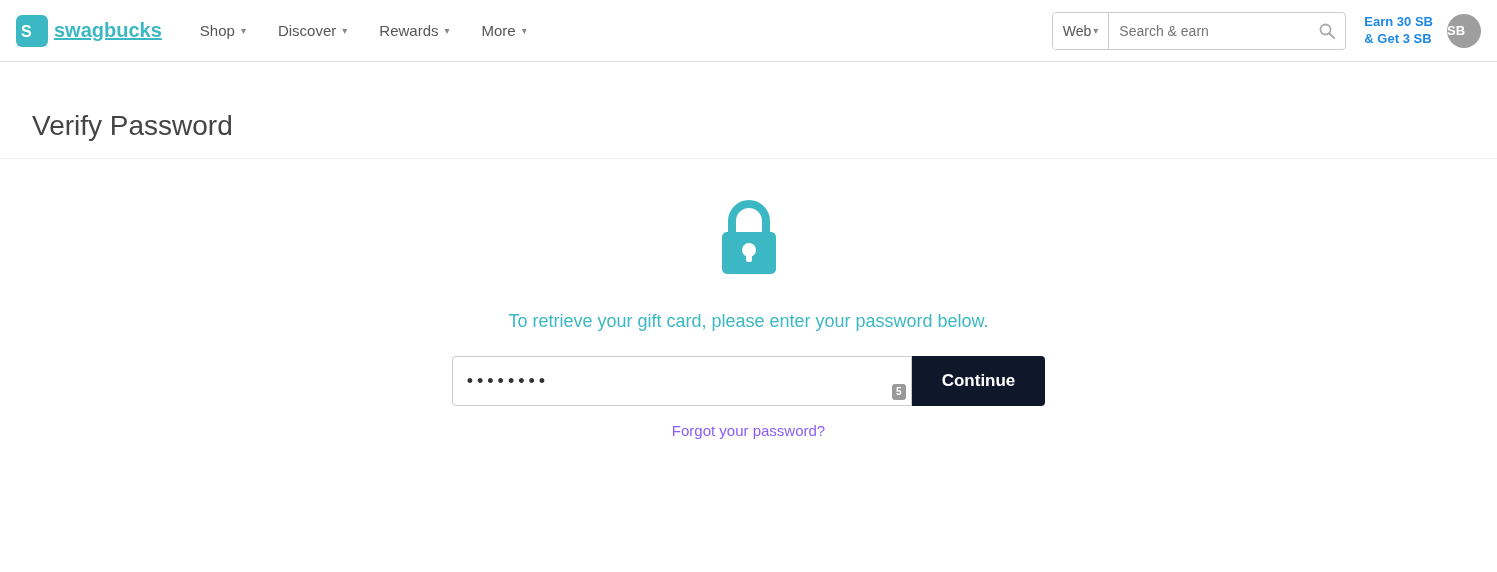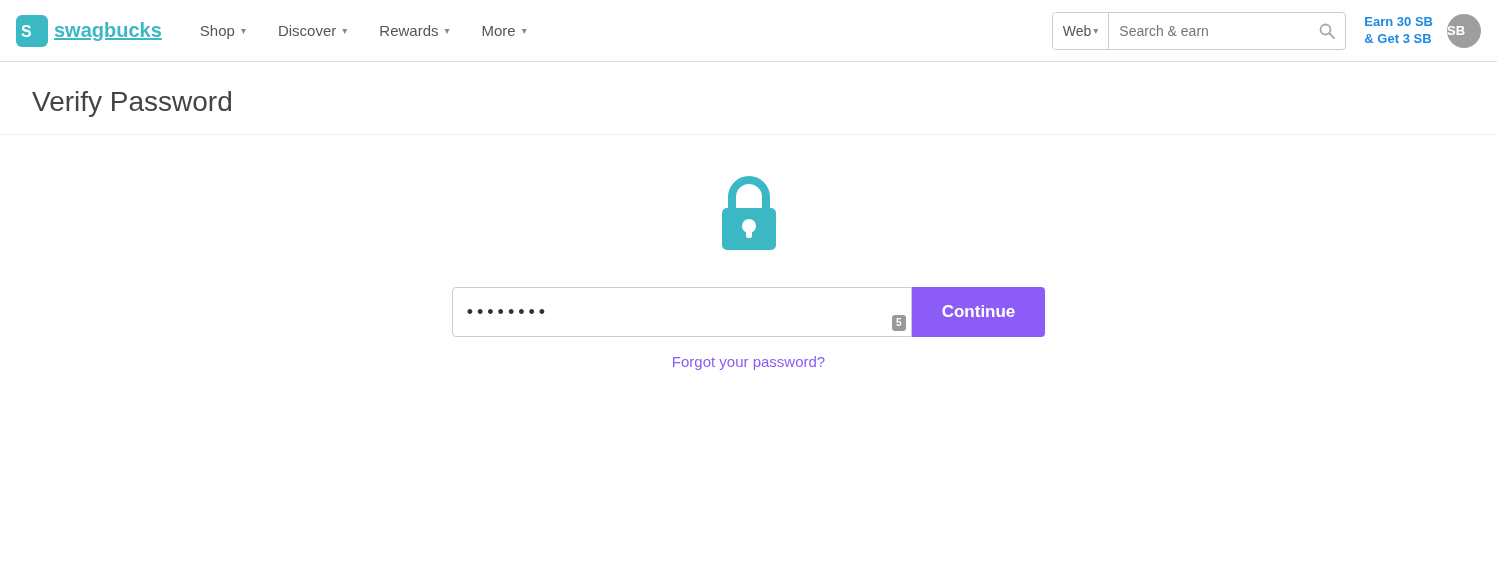--- a/index.html
+++ b/index.html
@@ -114,20 +114,21 @@
 
     
     .page-header {
       padding: 24px 32px 16px;
       border-bottom: 1px solid #eee;
     }
     .page-title {
       font-size: 28px;
       font-weight: 300;
       color: #444;
+      margin-top: 24px;
     }
 
     
     .main-content {
       display: flex;
       flex-direction: column;
       align-items: center;
       padding: 40px 20px 20px;
     }
 
@@ -176,21 +177,21 @@
       color: #fff;
       font-size: 10px;
       font-weight: bold;
       border-radius: 3px;
       padding: 1px 4px;
       line-height: 14px;
     }
     .continue-btn {
       height: 50px;
       padding: 0 30px;
-      background: #8b5cf6;
+      background: #0f172a;
       color: #fff;
       font-size: 17px;
       font-weight: bold;
       border: none;
       border-radius: 0 4px 4px 0;
       cursor: pointer;
       white-space: nowrap;
     }
 
     
@@ -270,20 +271,21 @@
       <path d="M18 34V22C18 12.6 25.6 5 35 5C44.4 5 52 12.6 52 22V34" stroke="#3bb8c3" stroke-width="8" stroke-linecap="round" fill="none"></path>
 
       <rect x="8" y="33" width="54" height="42" rx="5" fill="#3bb8c3"></rect>
 
       <circle cx="35" cy="51" r="7" fill="white"></circle>
 
       <rect x="32" y="54" width="6" height="9" rx="2" fill="white"></rect>
     </svg>
   </div>
 
+  <p class="verify-message">To retrieve your gift card, please enter your password below.</p>
 
   <div class="form-row">
     <div class="password-input-wrap">
       <input class="password-input" type="password" value="••••••••" style="">
       <span class="password-badge">5</span>
     </div>
     <button class="continue-btn">Continue</button>
   </div>
 
   <a class="forgot-link">Forgot your password?</a>

